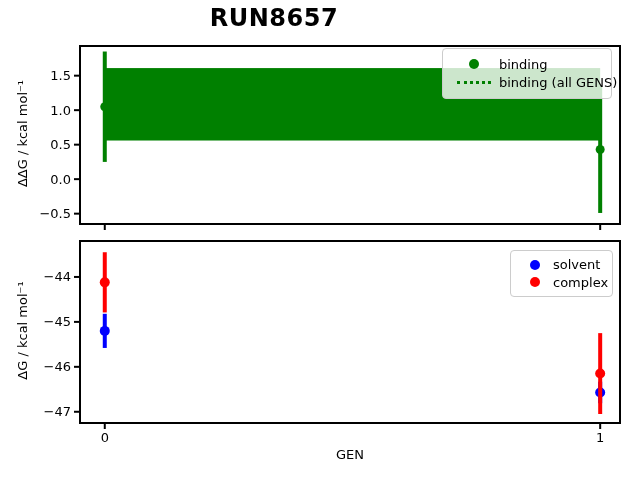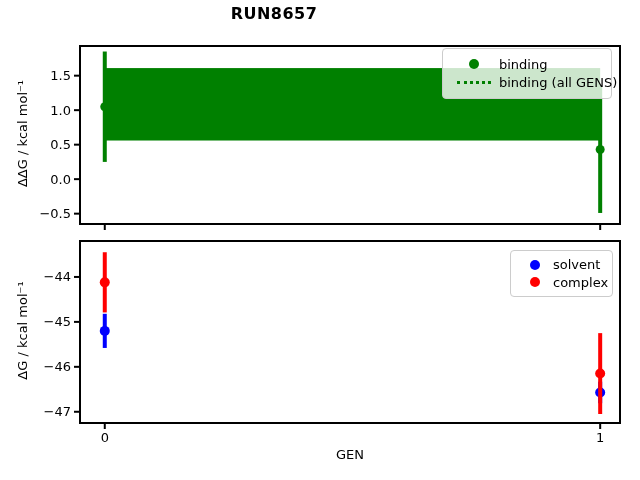--- a/index.html
+++ b/index.html
@@ -1,20 +1,20 @@
 <!DOCTYPE html>
 <html><head>
 <meta charset="utf-8">
 <style>
   html,body{margin:0;padding:0;background:#fff;}
   body{width:640px;height:480px;font-family:"DejaVu Sans",sans-serif;color:#000;}
   .fig{position:relative;width:640px;height:480px;background:#fff;overflow:hidden;}
   .chart-svg{position:absolute;left:0;top:0;}
   .fig-title{position:absolute;top:4px;left:0;width:548px;text-align:center;
-             font-size:16px;font-weight:bold;letter-spacing:0.5px;}
+             font-size:24px;font-weight:bold;letter-spacing:0.5px;}
   .ylabel{position:absolute;width:220px;text-align:center;font-size:13px;
           transform:rotate(-90deg);transform-origin:center;}
   #ylabel-top{left:-88px;top:126px;}
   #ylabel-bottom{left:-88px;top:323px;}
   .xlabel{position:absolute;left:30px;top:447px;width:640px;text-align:center;font-size:13px;}
   .legend{position:absolute;background:rgba(255,255,255,0.8);border:1px solid #ccc;
           border-radius:4px;display:flex;flex-direction:column;justify-content:space-evenly;
           padding:4px 8px 4px 12px;box-sizing:border-box;font-size:13px;}
   #legend-top{left:442px;top:48px;width:170px;height:51px;}
   #legend-bottom{left:510px;top:250px;width:103px;height:47px;}

